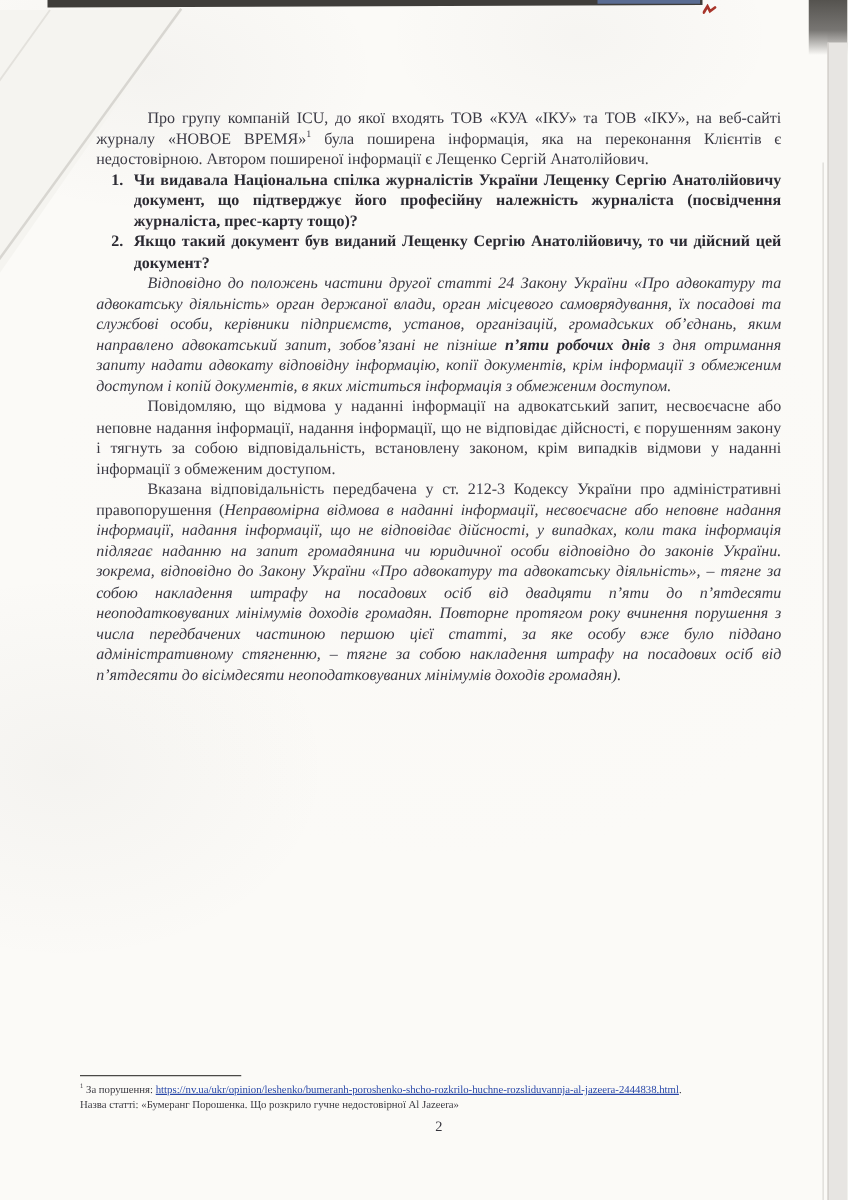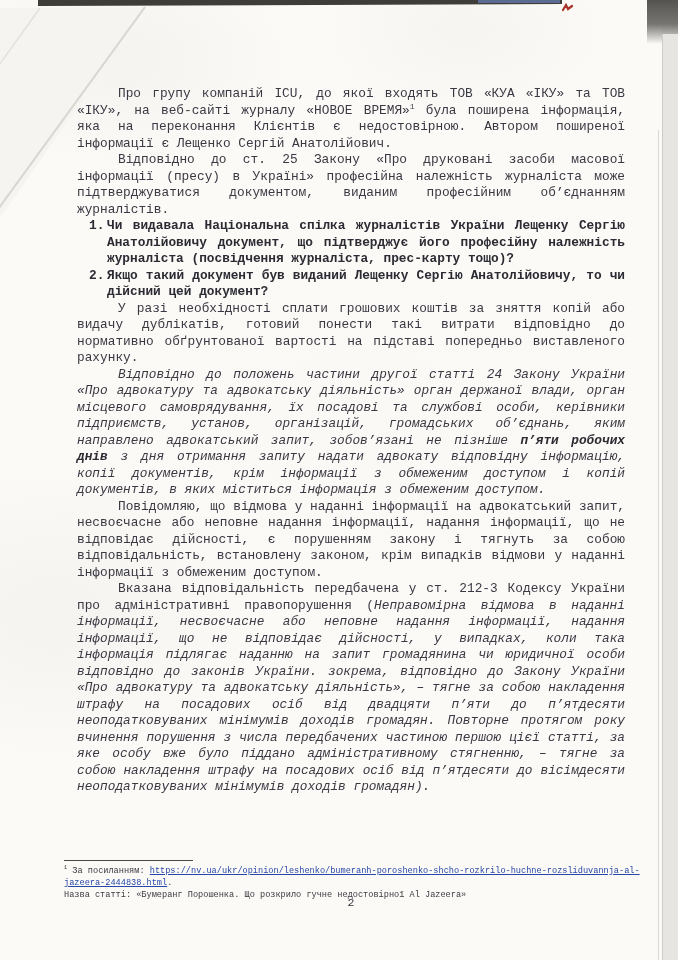--- a/index.html
+++ b/index.html
@@ -3,21 +3,21 @@
 <meta charset="utf-8">
 <style>
   html,body{margin:0;padding:0;}
   body{
     width:678px;height:960px;
     background:#efedea;
     font-family:"Liberation Serif","DejaVu Serif",serif;
     position:relative;
     overflow:hidden;
   }
-  .scan{position:absolute;left:0;top:0;width:678px;height:784px;font-family:Liberation Mono, monospace;}
+  .scan{position:absolute;left:0;top:0;width:678px;height:784px;}
   .paper{
     position:absolute;left:0;top:0;width:662px;height:960px;
     background-color:#fbfaf7;
     background-image:
       radial-gradient(ellipse 260px 160px at 18% 6%, rgba(120,115,110,0.05), transparent 70%),
       radial-gradient(ellipse 300px 220px at 8% 64%, rgba(120,115,110,0.05), transparent 70%),
       radial-gradient(ellipse 220px 140px at 70% 3%, rgba(120,115,110,0.04), transparent 70%),
       radial-gradient(ellipse 420px 320px at 55% 45%, rgba(250,248,244,0.6), transparent 80%);
   }
   
@@ -63,29 +63,27 @@
     <line x1="145" y1="7" x2="-4" y2="212" stroke="#d8d6d1" stroke-width="2"></line>
     <line x1="40" y1="8" x2="-3" y2="68" stroke="#e3e1dc" stroke-width="1.5"></line>
   </svg>
 
   <svg class="red-mark" viewBox="0 0 12 9" width="12" height="9">
     <path d="M1,7 L4,2 L6,6 L10,3" fill="none" stroke="#a8352a" stroke-width="2.2" stroke-linecap="round"></path>
   </svg>
 
   <div class="doc" id="doc-body">
       <div class="para"><span>Про групу компаній ICU, до якої входять ТОВ «КУА «ІКУ» та ТОВ «ІКУ», на веб-сайті журналу «НОВОЕ ВРЕМЯ»</span><span class="sup">1</span><span> була поширена інформація, яка на переконання Клієнтів є недостовірною. Автором поширеної інформації є Лещенко Сергій Анатолійович.</span></div>
-      <div class="para"><span>Відповідно до ст. 25 Закону «Про друковані засоби масової інформації (пресу) в Україні» професійна належність журналіста може підтверджуватися документом, виданим професійним об’єднанням журналістів.</span></div>
       <div class="li"><span class="num">1.</span><span class="b">Чи видавала Національна спілка журналістів України Лещенку Сергію Анатолійовичу документ, що підтверджує його професійну належність журналіста (посвідчення журналіста, прес-карту тощо)?</span></div>
       <div class="li"><span class="num">2.</span><span class="b">Якщо такий документ був виданий Лещенку Сергію Анатолійовичу, то чи дійсний цей документ?</span></div>
-      <div class="para"><span>У разі необхідності сплати грошових коштів за зняття копій або видачу дублікатів, готовий понести такі витрати відповідно до нормативно обґрунтованої вартості на підставі попередньо виставленого рахунку.</span></div>
       <div class="para"><span class="i">Відповідно до положень частини другої статті 24 Закону України «Про адвокатуру та адвокатську діяльність» орган держаної влади, орган місцевого самоврядування, їх посадові та службові особи, керівники підприємств, установ, організацій, громадських об’єднань, яким направлено адвокатський запит, зобов’язані не пізніше </span><span class="b i">п’яти робочих днів</span><span class="i"> з дня отримання запиту надати адвокату відповідну інформацію, копії документів, крім інформації з обмеженим доступом і копій документів, в яких міститься інформація з обмеженим доступом.</span></div>
       <div class="para"><span>Повідомляю, що відмова у наданні інформації на адвокатський запит, несвоєчасне або неповне надання інформації, надання інформації, що не відповідає дійсності, є порушенням закону і тягнуть за собою відповідальність, встановлену законом, крім випадків відмови у наданні інформації з обмеженим доступом.</span></div>
       <div class="para"><span>Вказана відповідальність передбачена у ст. 212-3 Кодексу України про адміністративні правопорушення (</span><span class="i">Неправомірна відмова в наданні інформації, несвоєчасне або неповне надання інформації, надання інформації, що не відповідає дійсності, у випадках, коли така інформація підлягає наданню на запит громадянина чи юридичної особи відповідно до законів України. зокрема, відповідно до Закону України «Про адвокатуру та адвокатську діяльність», – тягне за собою накладення штрафу на посадових осіб від двадцяти п’яти до п’ятдесяти неоподатковуваних мінімумів доходів громадян. Повторне протягом року вчинення порушення з числа передбачених частиною першою цієї статті, за яке особу вже було піддано адміністративному стягненню, – тягне за собою накладення штрафу на посадових осіб від п’ятдесяти до вісімдесяти неоподатковуваних мінімумів доходів громадян).</span></div>
     </div>
 
   <div class="footnote">
     <div class="fn-rule"></div>
-    <div><sup class="sup">1</sup><span> За посиланням: </span><span class="fn-link">https://nv.ua/ukr/opinion/leshenko/bumeranh-poroshenko-shcho-rozkrilo-huchne-rozsliduvannja-al-jazeera-2444838.html</span><span>.</span></div>
+    <div><sup class="sup">1</sup><span> За порушення: </span><span class="fn-link">https://nv.ua/ukr/opinion/leshenko/bumeranh-poroshenko-shcho-rozkrilo-huchne-rozsliduvannja-al-jazeera-2444838.html</span><span>.</span></div>
     <div>Назва статті: «Бумеранг Порошенка. Що розкрило гучне недостовірної Al Jazeera»</div>
   </div>
 
   <div class="page-num">2</div>
 </div>
 
 </body></html>

